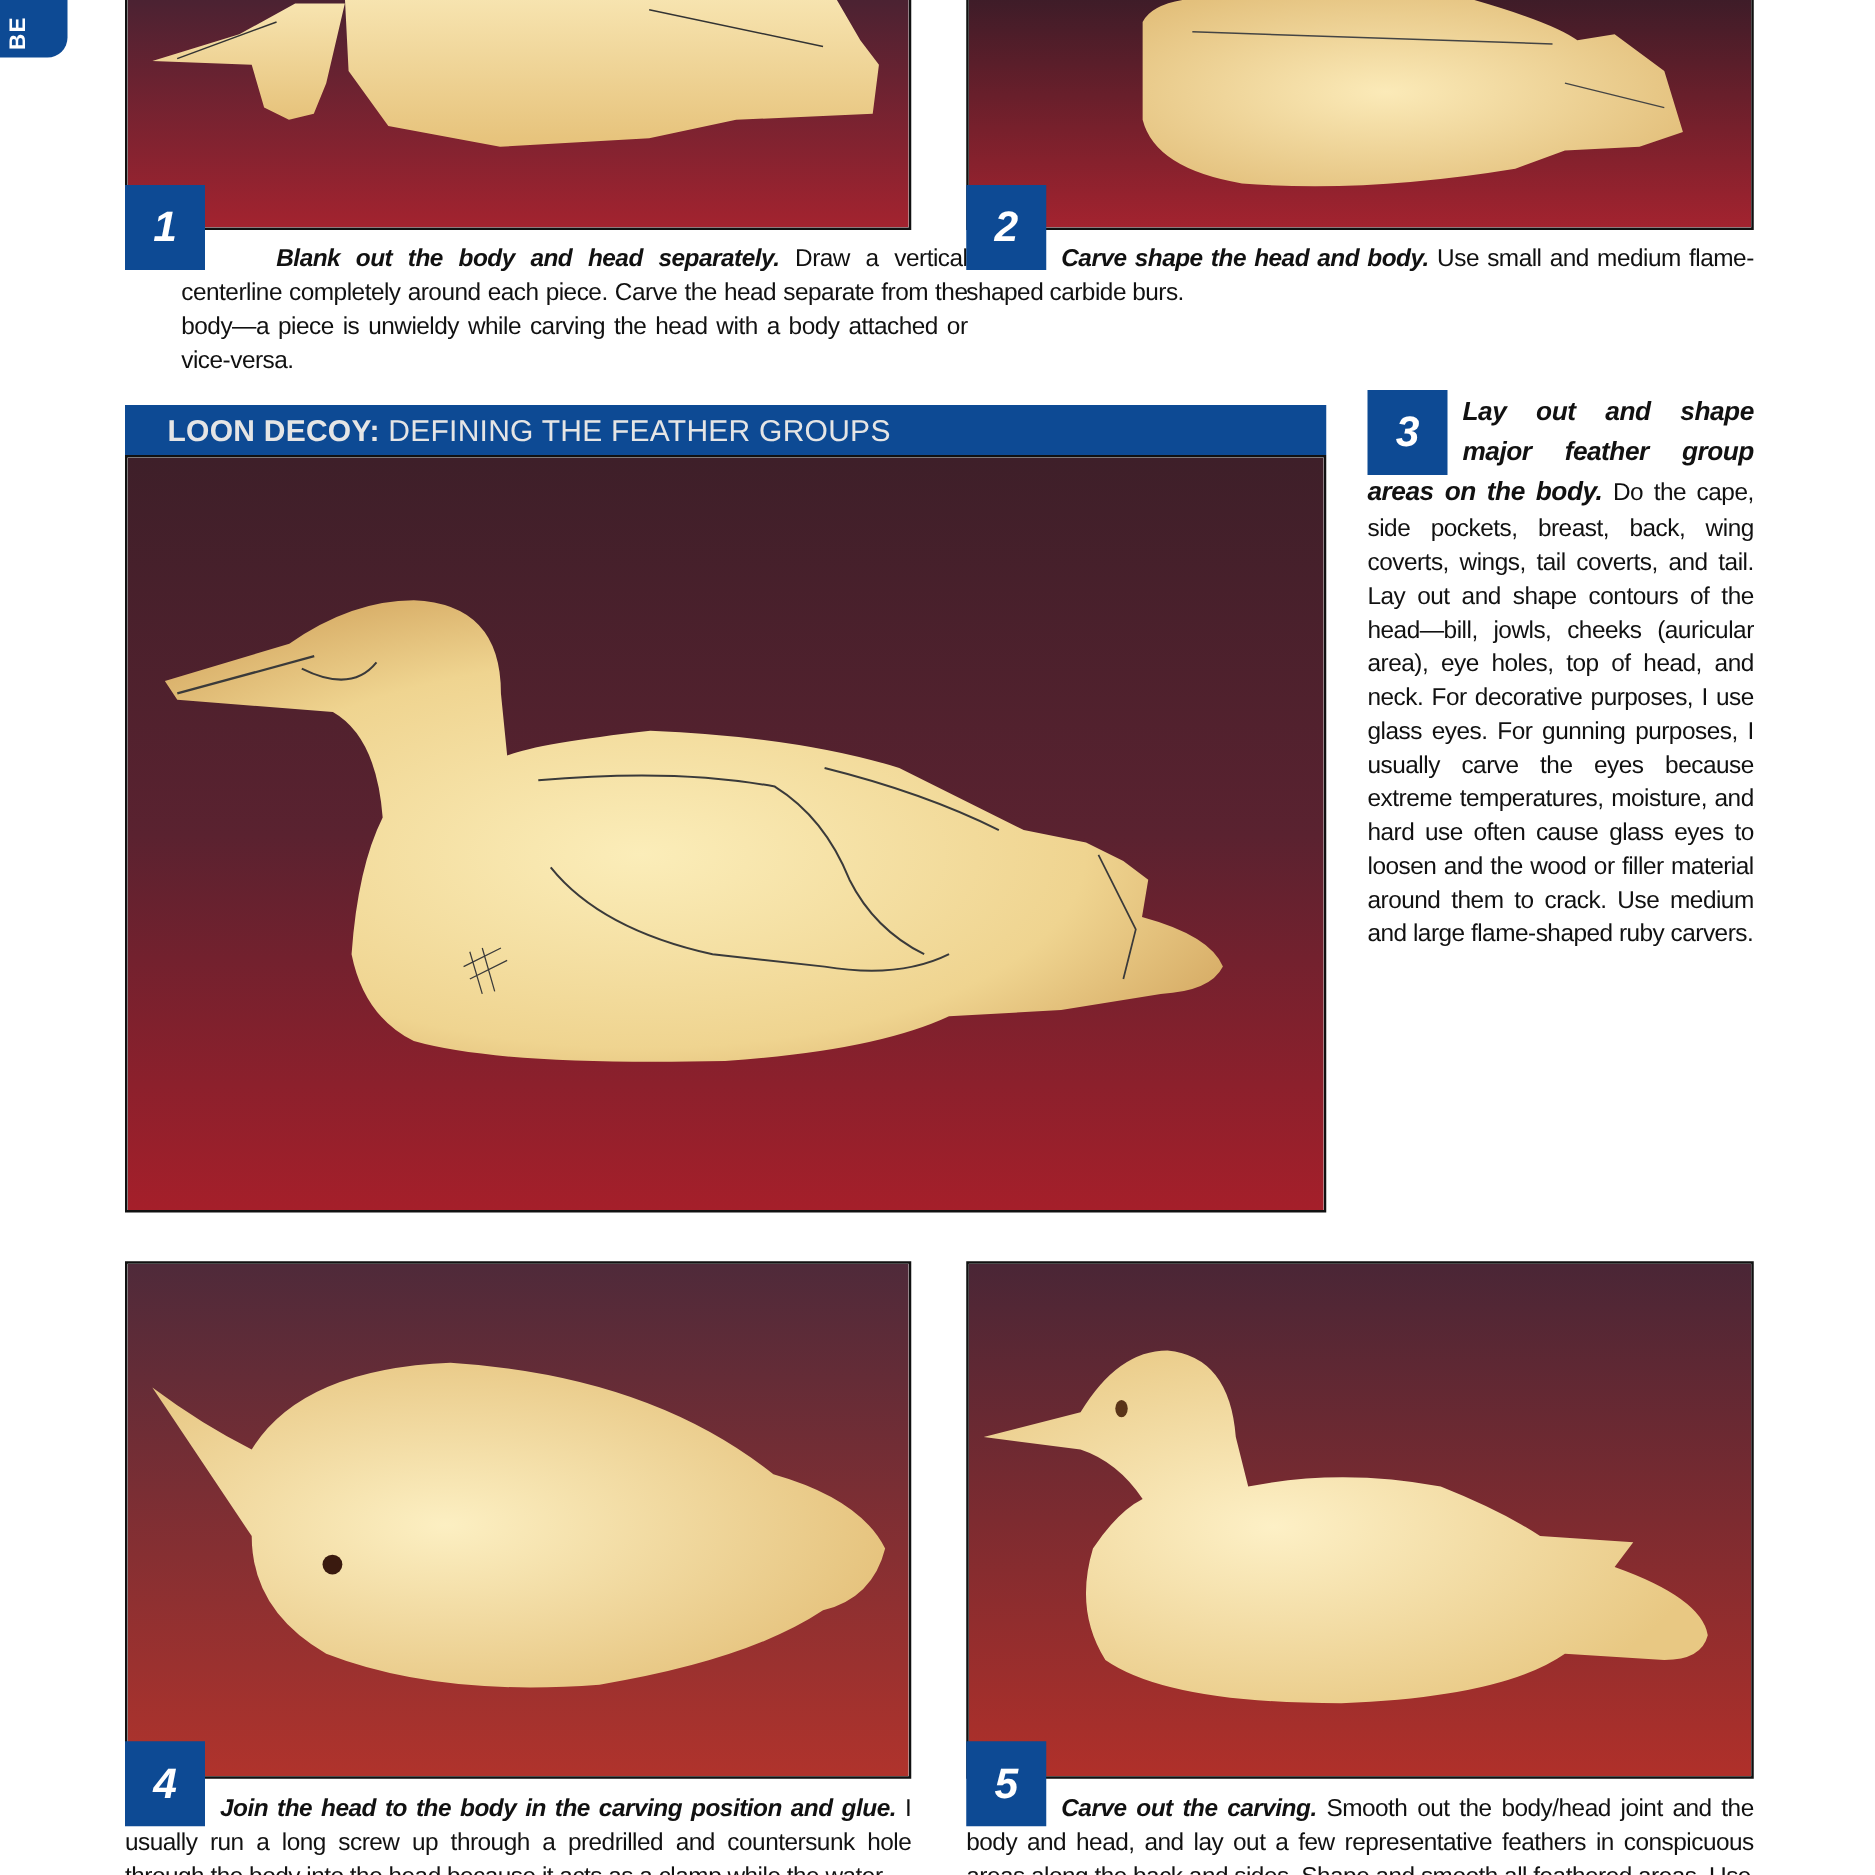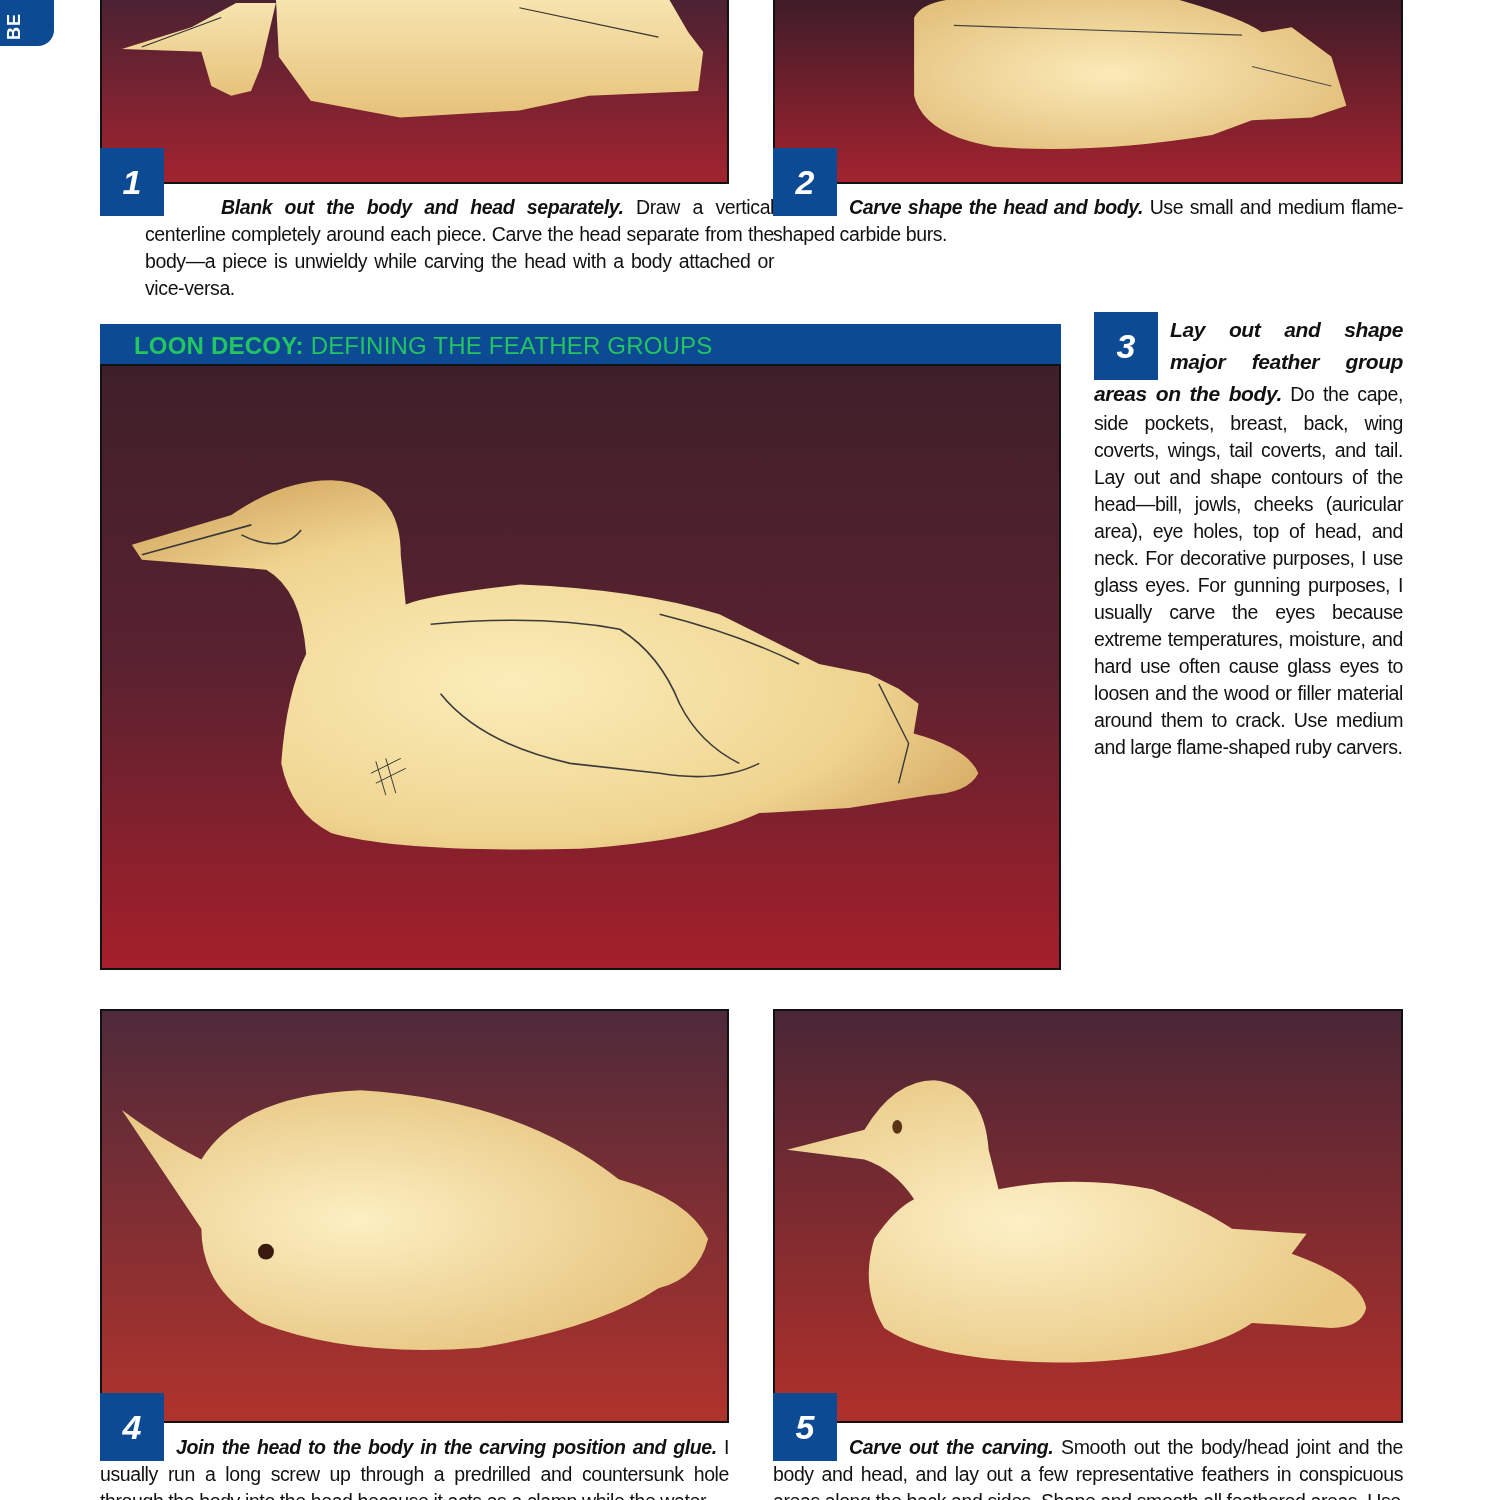--- a/index.html
+++ b/index.html
@@ -26,21 +26,21 @@
       color: #fff; font-weight: bold; font-size: 34px;
       display: flex; align-items: center; justify-content: center; font-style: italic;
     }
     .caption {
       position: absolute; font-size: 19.5px; line-height: 27px; text-align: justify;
       font-family: "Liberation Sans", sans-serif; letter-spacing: -0.4px;
     }
     .caption .lead { font-weight: bold; font-style: italic; }
     .section-header {
       position: absolute; left: 100px; top: 324px; width: 961px; height: 40px;
-      background: #0d4a94; color: #22c55e; font-size: 24px; line-height: 44px;
+      background: #0d4a94; color: #e5e5e5; font-size: 24px; line-height: 44px;
       box-sizing: border-box; padding-left: 34px; letter-spacing: 0.2px;
     }
     .section-header .bold { font-weight: bold; }
   </style>
 </head>
 <body>
 
 <div class="side-tab">
   <span>BE</span>
 </div>

